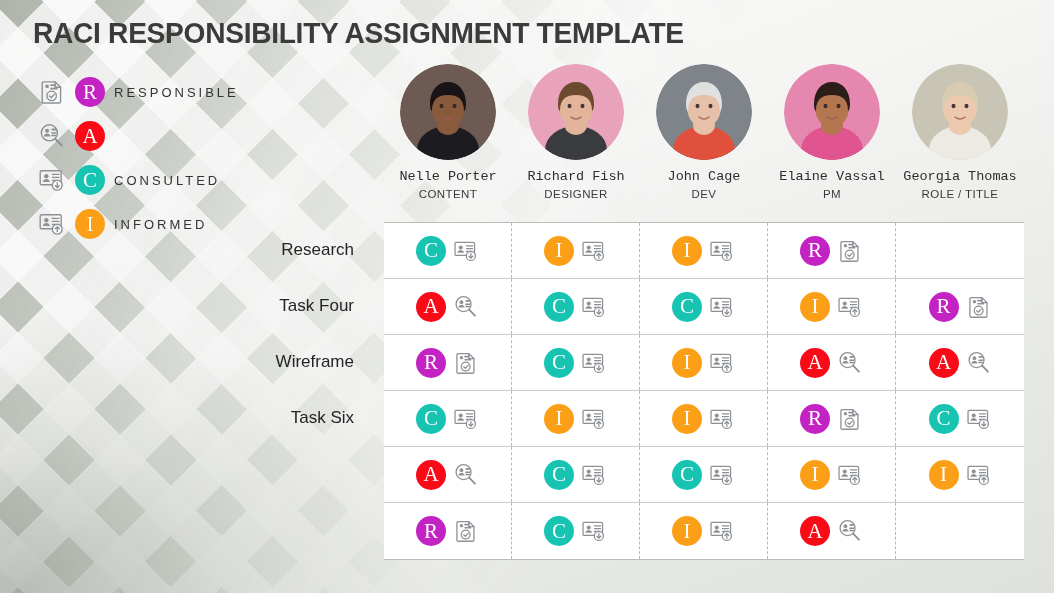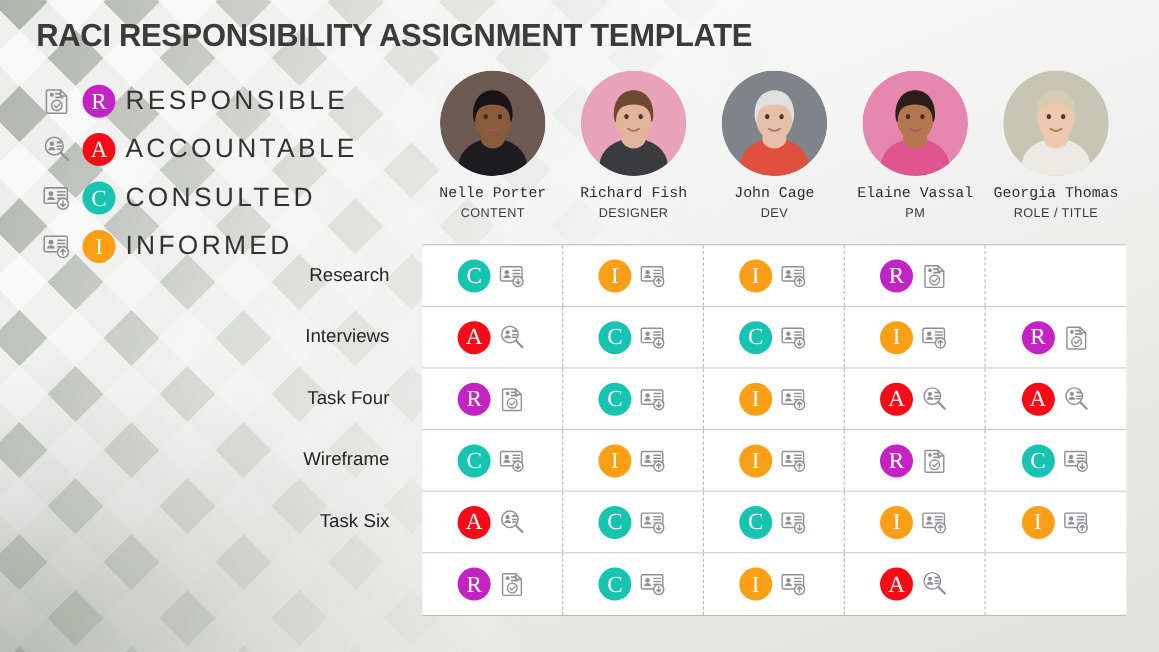--- a/index.html
+++ b/index.html
@@ -67,21 +67,21 @@
   }
   .legend-glyph { width: 28px; height: 28px; display: block; flex: 0 0 28px; }
   .legend-badge {
     width: 30px; height: 30px; border-radius: 50%;
     display: flex; align-items: center; justify-content: center;
     color: #fff; font-size: 21px; line-height: 1;
     font-family: "Liberation Serif", serif;
     flex: 0 0 30px;
   }
   .legend-label {
-    font-size: 24px;
+    font-size: 13px;
     letter-spacing: 3.0px;
     color: #333333;
     font-weight: normal;
     white-space: nowrap;
   }
 
   
   #people { position: absolute; left: 384px; top: 64px; width: 640px; display: flex; }
   .person { width: 128px; display: flex; flex-direction: column; align-items: center; }
   .avatar {
@@ -179,21 +179,20 @@
         <span class="legend-glyph"><svg viewBox="0 0 32 32" width="28" height="28" fill="none" stroke="#8d9196" stroke-width="1.6" stroke-linecap="round" stroke-linejoin="round">
             <circle cx="13" cy="12.4" r="9.2"></circle>
             <circle cx="10.4" cy="10" r="2.3" fill="#8d9196" stroke="none"></circle>
             <path d="M6.6 16.6c0.4-2.3 2-3.4 3.8-3.4s3.4 1.1 3.8 3.4z" fill="#8d9196" stroke="none"></path>
             <rect x="15.5" y="7.4" width="5.2" height="2.2" rx="0.5" fill="#8d9196" stroke="none"></rect>
             <line x1="15.8" y1="12.6" x2="20.6" y2="12.6"></line>
             <line x1="15.8" y1="15.4" x2="20" y2="15.4"></line>
             <line x1="19.8" y1="19.3" x2="27" y2="26.6" stroke-width="2.4"></line>
           </svg></span>
         <span class="legend-badge" style="background: rgb(250, 10, 23);">A</span>
-        <span class="legend-label">ACCOUNTABLE</span>
       </div>
       <div class="legend-row">
         <span class="legend-glyph"><svg viewBox="0 0 32 32" width="28" height="28" fill="none" stroke="#8d9196" stroke-width="1.6" stroke-linecap="round" stroke-linejoin="round">
             <rect x="2.5" y="5.5" width="24" height="16" rx="1.6"></rect>
             <circle cx="9.5" cy="11.6" r="2.5" fill="#8d9196" stroke="none"></circle>
             <path d="M5.4 18.2c0.5-2.3 2.2-3.4 4.1-3.4s3.6 1.1 4.1 3.4z" fill="#8d9196" stroke="none"></path>
             <line x1="16.5" y1="9.6" x2="24" y2="9.6"></line>
             <line x1="16.5" y1="13" x2="24" y2="13"></line>
             <line x1="16.5" y1="16.4" x2="24" y2="16.4"></line>
             <circle cx="22" cy="22" r="5.6" fill="#ffffff"></circle>
@@ -332,21 +331,20 @@
           </svg>
         </div>
         <div class="person-name">Georgia Thomas</div>
         <div class="person-role">ROLE / TITLE</div>
       </div>
     </div>
 
   <div id="matrix-wrap">
     <div id="row-labels">
         <div class="row-label">Research</div>
-        <div class="row-label">Interviews</div>
         <div class="row-label">Task Four</div>
         <div class="row-label">Wireframe</div>
         <div class="row-label">Task Six</div>
       </div>
     <div id="matrix">
         <div class="matrix-row">
           <div class="cell">
             <span class="cell-badge" style="background: rgb(23, 196, 178);">C</span>
             <span class="cell-glyph"><svg viewBox="0 0 32 32" width="26" height="26" fill="none" stroke="#8d9196" stroke-width="1.6" stroke-linecap="round" stroke-linejoin="round">
                 <rect x="2.5" y="5.5" width="24" height="16" rx="1.6"></rect>

